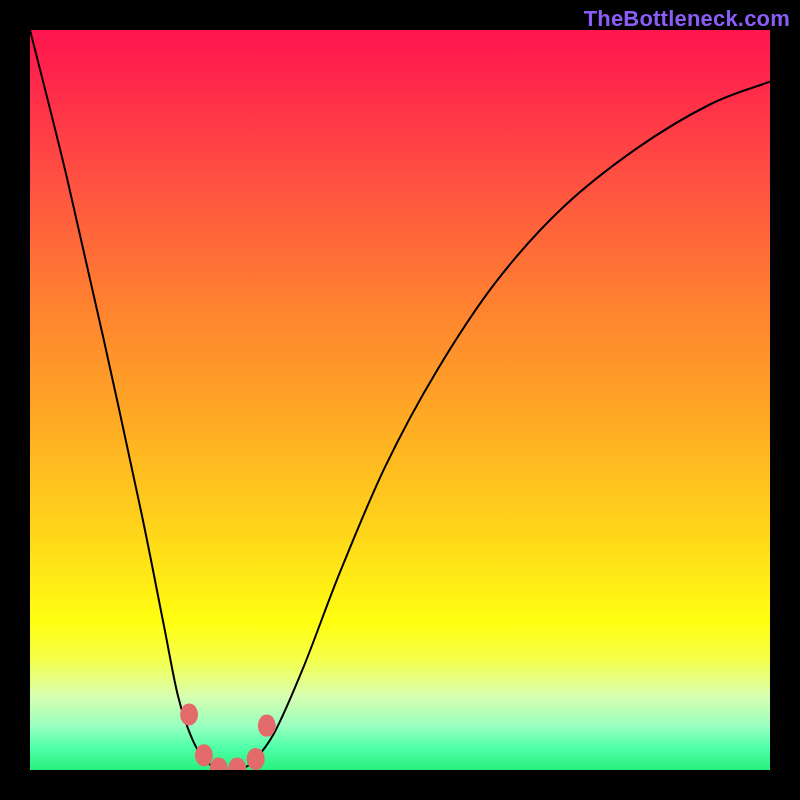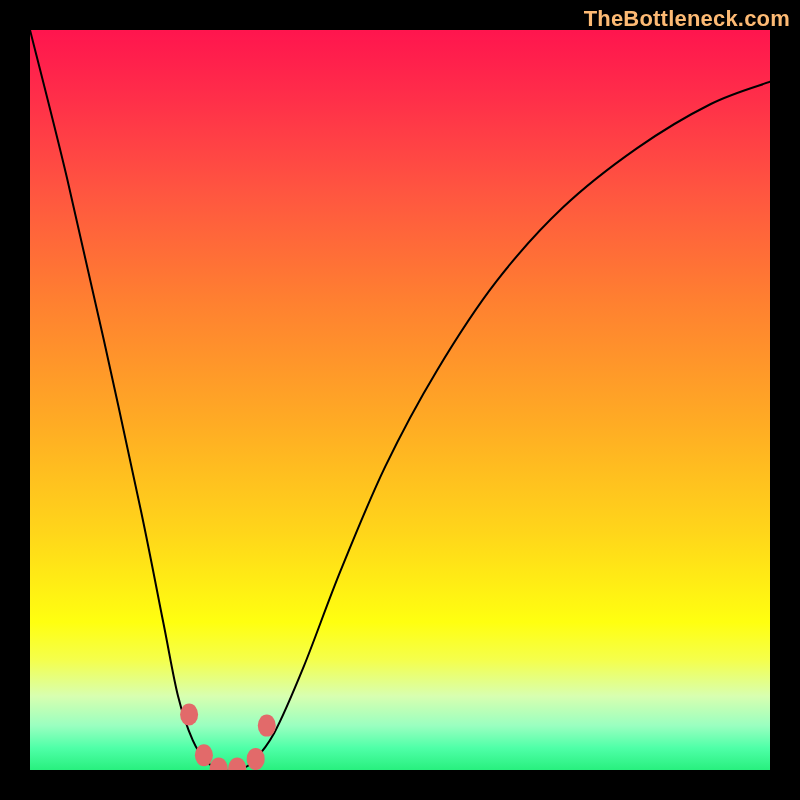--- a/index.html
+++ b/index.html
@@ -30,21 +30,21 @@
       #d8ffb0 90%,
       #9affc0 94%,
       #4fffa8 97%,
       #28f07e 100%
     );
   }
   .watermark {
     position: absolute;
     top: 6px;
     right: 10px;
-    color: #fdba74;
+    color: #8b5cf6;
     font-size: 22px;
     font-weight: 600;
     letter-spacing: 0.2px;
   }
   svg.overlay {
     position: absolute;
     left: 30px;
     top: 30px;
     width: 740px;
     height: 740px;

